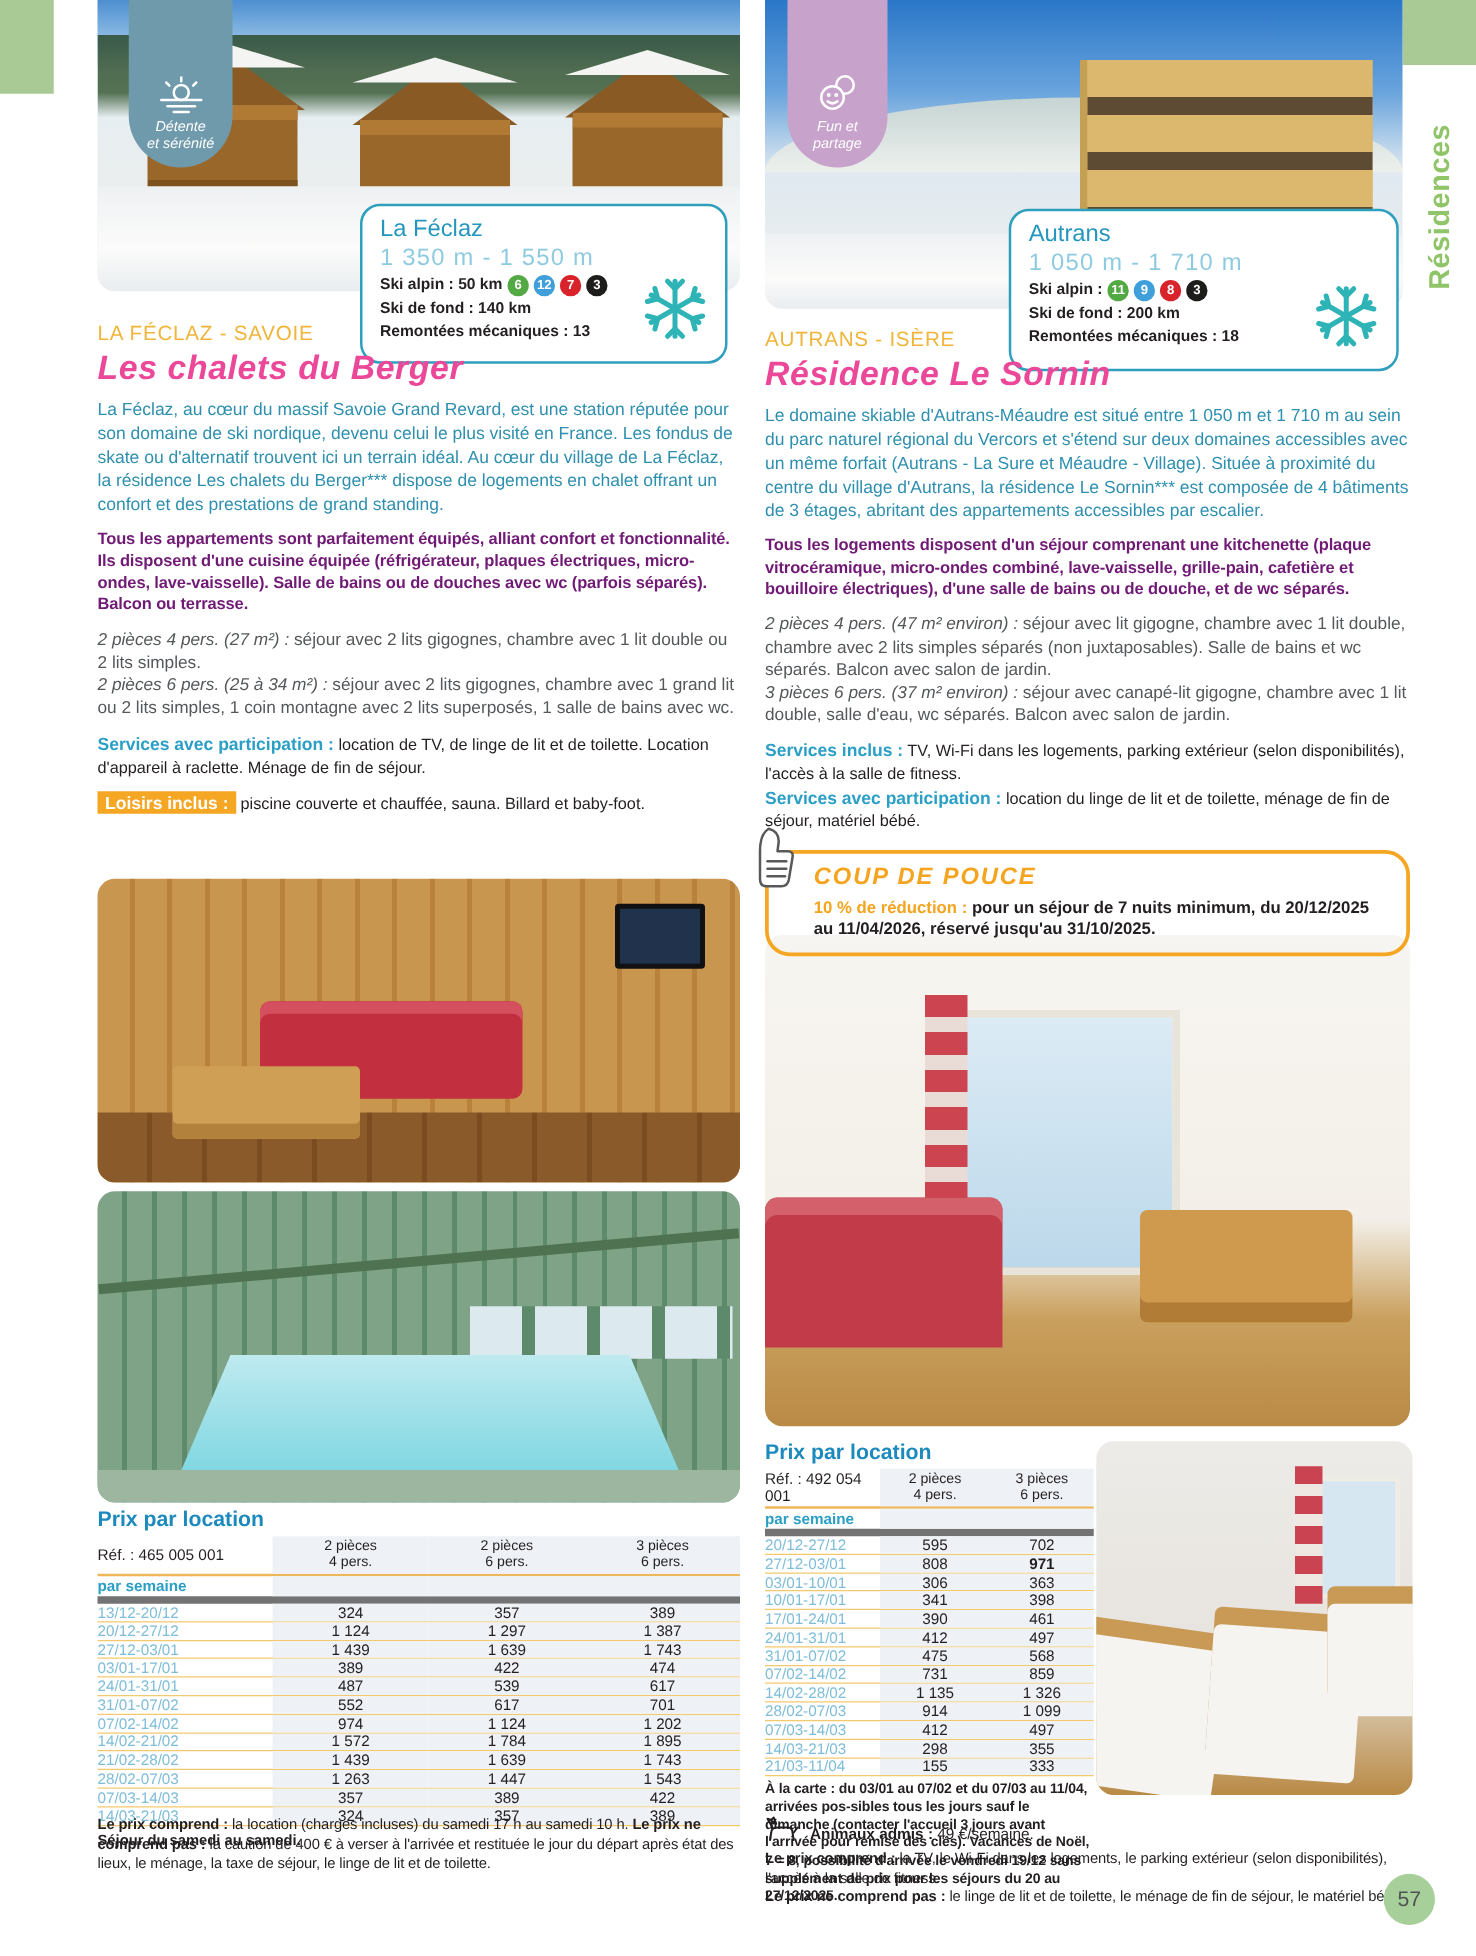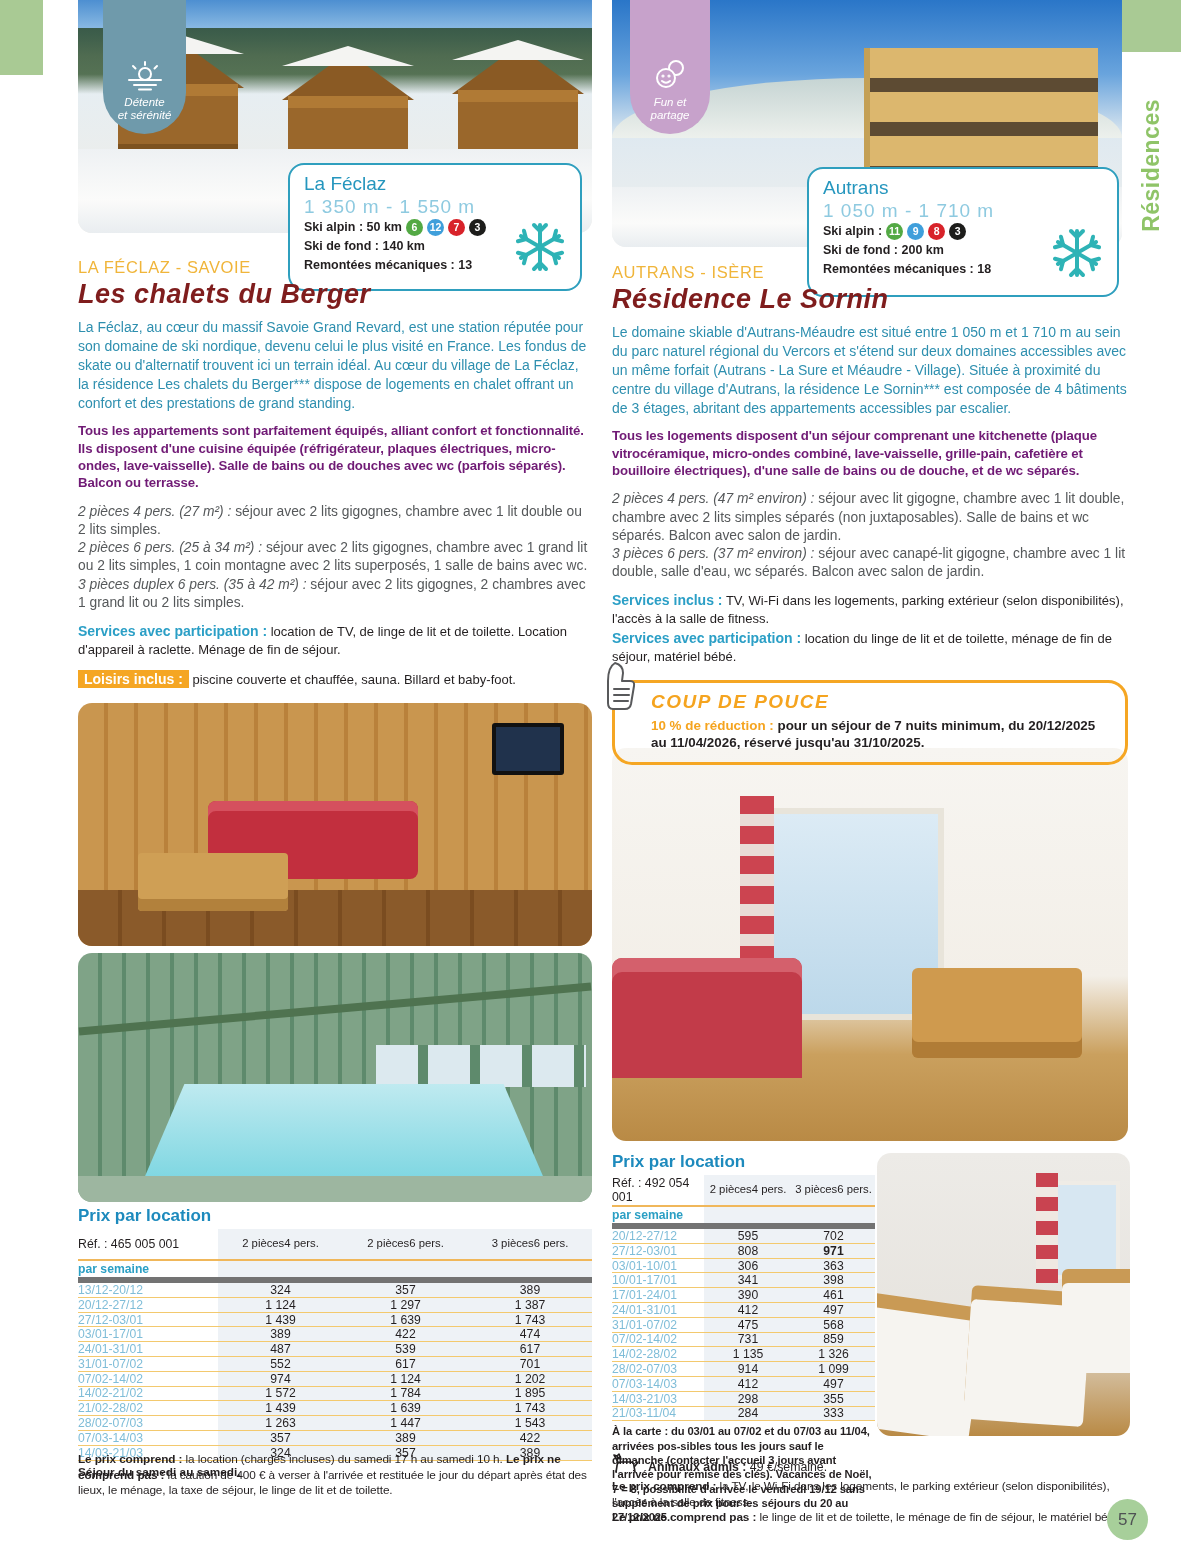--- a/index.html
+++ b/index.html
@@ -83,21 +83,21 @@
   .stat{font-size:12.5px;font-weight:bold;color:#231f20;line-height:1.5;display:flex;align-items:center;}
   .piste{display:inline-flex;width:17px;height:17px;border-radius:50%;color:#fff;font-size:10.5px;font-weight:bold;
          align-items:center;justify-content:center;margin-left:4px;}
   .flake{position:absolute;right:14px;bottom:16px;}
 
   
   .col{position:absolute;}
   .col-left{left:78px;top:258px;width:514px;}
   .col-right{left:612px;top:263px;width:516px;}
   .kicker{font-size:16.5px;color:#f0b53a;letter-spacing:.6px;margin:0 0 2px 0;}
-  .script-title{font-size:27px;color:#7f1d1d;font-style:italic;font-weight:bold;letter-spacing:.5px;margin:0 0 8px 0;}
+  .script-title{font-size:27px;color:#ec4899;font-style:italic;font-weight:bold;letter-spacing:.5px;margin:0 0 8px 0;}
   .intro{font-size:14px;line-height:1.36;color:#2e8faf;margin:0 0 9px 0;}
   .equip{font-size:13.2px;line-height:1.32;font-weight:bold;color:#701a75;margin:0 0 11px 0;letter-spacing:-.1px;}
   .apts{margin:0 0 10px 0;}
   .apts p{margin:0;font-size:13.8px;line-height:1.32;color:#55585a;}
   .apts i{font-style:italic;}
   .svc{font-size:13px;line-height:1.36;margin:0 0 1px 0;color:#231f20;}
   .svc .lbl{color:#2b9fc6;font-size:14px;font-weight:bold;}
   .leisure{font-size:13px;margin:12px 0 0 0;}
   .leisure .hl{background:#f5a623;color:#fff;font-weight:bold;font-size:14px;padding:1px 6px;}
   .coup{position:relative;border:3px solid #f5a623;border-radius:20px;margin-top:14px;
@@ -108,21 +108,21 @@
   .thumb{position:absolute;left:-12px;top:-22px;}
 
   
   .ptable{position:absolute;}
   .ptable-left{left:78px;top:1206px;width:514px;}
   .ptable-right{left:612px;top:1152px;width:263px;}
   .pt-title{font-size:17px;font-weight:bold;color:#1d8abd;margin:0 0 3px 0;}
   .pt-row{display:flex;}
   .pt-cell{display:flex;align-items:center;justify-content:center;box-sizing:border-box;}
   .pt-ref{justify-content:flex-start;font-size:12.3px;color:#231f20;}
-  .pt-colhead{flex-direction:row;background:#eef2f6;font-size:11.3px;line-height:1.18;color:#231f20;}
+  .pt-colhead{flex-direction:column;background:#eef2f6;font-size:11.3px;line-height:1.18;color:#231f20;}
   .pt-head{height:30px;border-bottom:2px solid #f0b75a;}
   .pt-period{height:16px;border-bottom:6px solid #737373;}
   .pt-periodlabel{justify-content:flex-start;color:#2b9fc4;font-weight:bold;font-size:12.2px;}
   .pt-data{height:13.8px;border-bottom:1px solid #f3c96e;}
   .pt-date{justify-content:flex-start;color:#7fbdd8;font-size:12.2px;}
   .pt-val{background:#eef2f6;font-size:12.2px;color:#231f20;}
   .pt-shade{background:#eef2f6;}
   .pt-note{font-size:11.8px;font-weight:bold;margin:4px 0 0 0;}
   .pt-smallnote{font-size:11.2px;font-weight:bold;line-height:1.28;margin:3px 0 0 0;letter-spacing:-.1px;}
 
@@ -280,21 +280,20 @@
 
   <div class="col col-left">
     <p class="kicker">LA FÉCLAZ - SAVOIE</p>
     <p class="script-title">Les chalets du Berger</p>
     <p class="intro">La Féclaz, au cœur du massif Savoie Grand Revard, est une station réputée pour son domaine de ski nordique, devenu celui le plus visité en France. Les fondus de skate ou d'alternatif trouvent ici un terrain idéal. Au cœur du village de La Féclaz, la résidence Les chalets du Berger*** dispose de logements en chalet offrant un confort et des prestations de grand standing.</p>
     <p class="equip">Tous les appartements sont parfaitement équipés, alliant confort et fonctionnalité. Ils disposent d'une cuisine équipée (réfrigérateur, plaques électriques, micro-ondes, lave-vaisselle). Salle de bains ou de douches avec wc (parfois séparés). Balcon ou terrasse.</p>
     <div class="apts">
 
     <p><i>2 pièces 4 pers. (27 m²) :</i><span> séjour avec 2 lits gigognes, chambre avec 1 lit double ou 2 lits simples.</span></p>
         <p><i>2 pièces 6 pers. (25 à 34 m²) :</i><span> séjour avec 2 lits gigognes, chambre avec 1 grand lit ou 2 lits simples, 1 coin montagne avec 2 lits superposés, 1 salle de bains avec wc.</span></p>
-        <p><i>3 pièces duplex 6 pers. (35 à 42 m²) :</i><span> séjour avec 2 lits gigognes, 2 chambres avec 1 grand lit ou 2 lits simples.</span></p>
       </div>
     <p class="svc"><span class="lbl">Services avec participation :</span><span> location de TV, de linge de lit et de toilette. Location d'appareil à raclette. Ménage de fin de séjour.</span></p>
     <p class="leisure"><span class="hl">Loisirs inclus :</span><span> piscine couverte et chauffée, sauna. Billard et baby-foot.</span></p>
   </div>
 
   <div class="col col-right">
     <p class="kicker">AUTRANS - ISÈRE</p>
     <p class="script-title">Résidence Le Sornin</p>
     <p class="intro">Le domaine skiable d'Autrans-Méaudre est situé entre 1 050 m et 1 710 m au sein du parc naturel régional du Vercors et s'étend sur deux domaines accessibles avec un même forfait (Autrans - La Sure et Méaudre - Village). Située à proximité du centre du village d'Autrans, la résidence Le Sornin*** est composée de 4 bâtiments de 3 étages, abritant des appartements accessibles par escalier.</p>
     <p class="equip">Tous les logements disposent d'un séjour comprenant une kitchenette (plaque vitrocéramique, micro-ondes combiné, lave-vaisselle, grille-pain, cafetière et bouilloire électriques), d'une salle de bains ou de douche, et de wc séparés.</p>
@@ -492,21 +491,21 @@
           <div class="pt-cell pt-val" style="width: 88px;">412</div>
           <div class="pt-cell pt-val" style="width: 83px;">497</div>
         </div>
         <div class="pt-row pt-data">
           <div class="pt-cell pt-date" style="width: 92px;">14/03-21/03</div>
           <div class="pt-cell pt-val" style="width: 88px;">298</div>
           <div class="pt-cell pt-val" style="width: 83px;">355</div>
         </div>
         <div class="pt-row pt-data">
           <div class="pt-cell pt-date" style="width: 92px;">21/03-11/04</div>
-          <div class="pt-cell pt-val" style="width: 88px;">284</div>
+          <div class="pt-cell pt-val" style="width: 88px;">155</div>
           <div class="pt-cell pt-val" style="width: 83px;">333</div>
         </div>
       </div>
     <p class="pt-smallnote">À la carte : du 03/01 au 07/02 et du 07/03 au 11/04, arrivées pos-sibles tous les jours sauf le dimanche (contacter l'accueil 3 jours avant l'arrivée pour remise des clés). Vacances de Noël, 7 = 8, possibilité d'arrivée le vendredi 19/12 sans supplément de prix pour les séjours du 20 au 27/12/2025.</p>
   </div>
 
   <div class="notes notes-left">
     <p class="fineprint"><b>Le prix comprend :</b><span> la location (charges incluses) du samedi 17 h au samedi 10 h. </span><b>Le prix ne comprend pas :</b><span> la caution de 400 € à verser à l'arrivée et restituée le jour du départ après état des lieux, le ménage, la taxe de séjour, le linge de lit et de toilette.</span></p>
   </div>
   <div class="notes notes-right">

